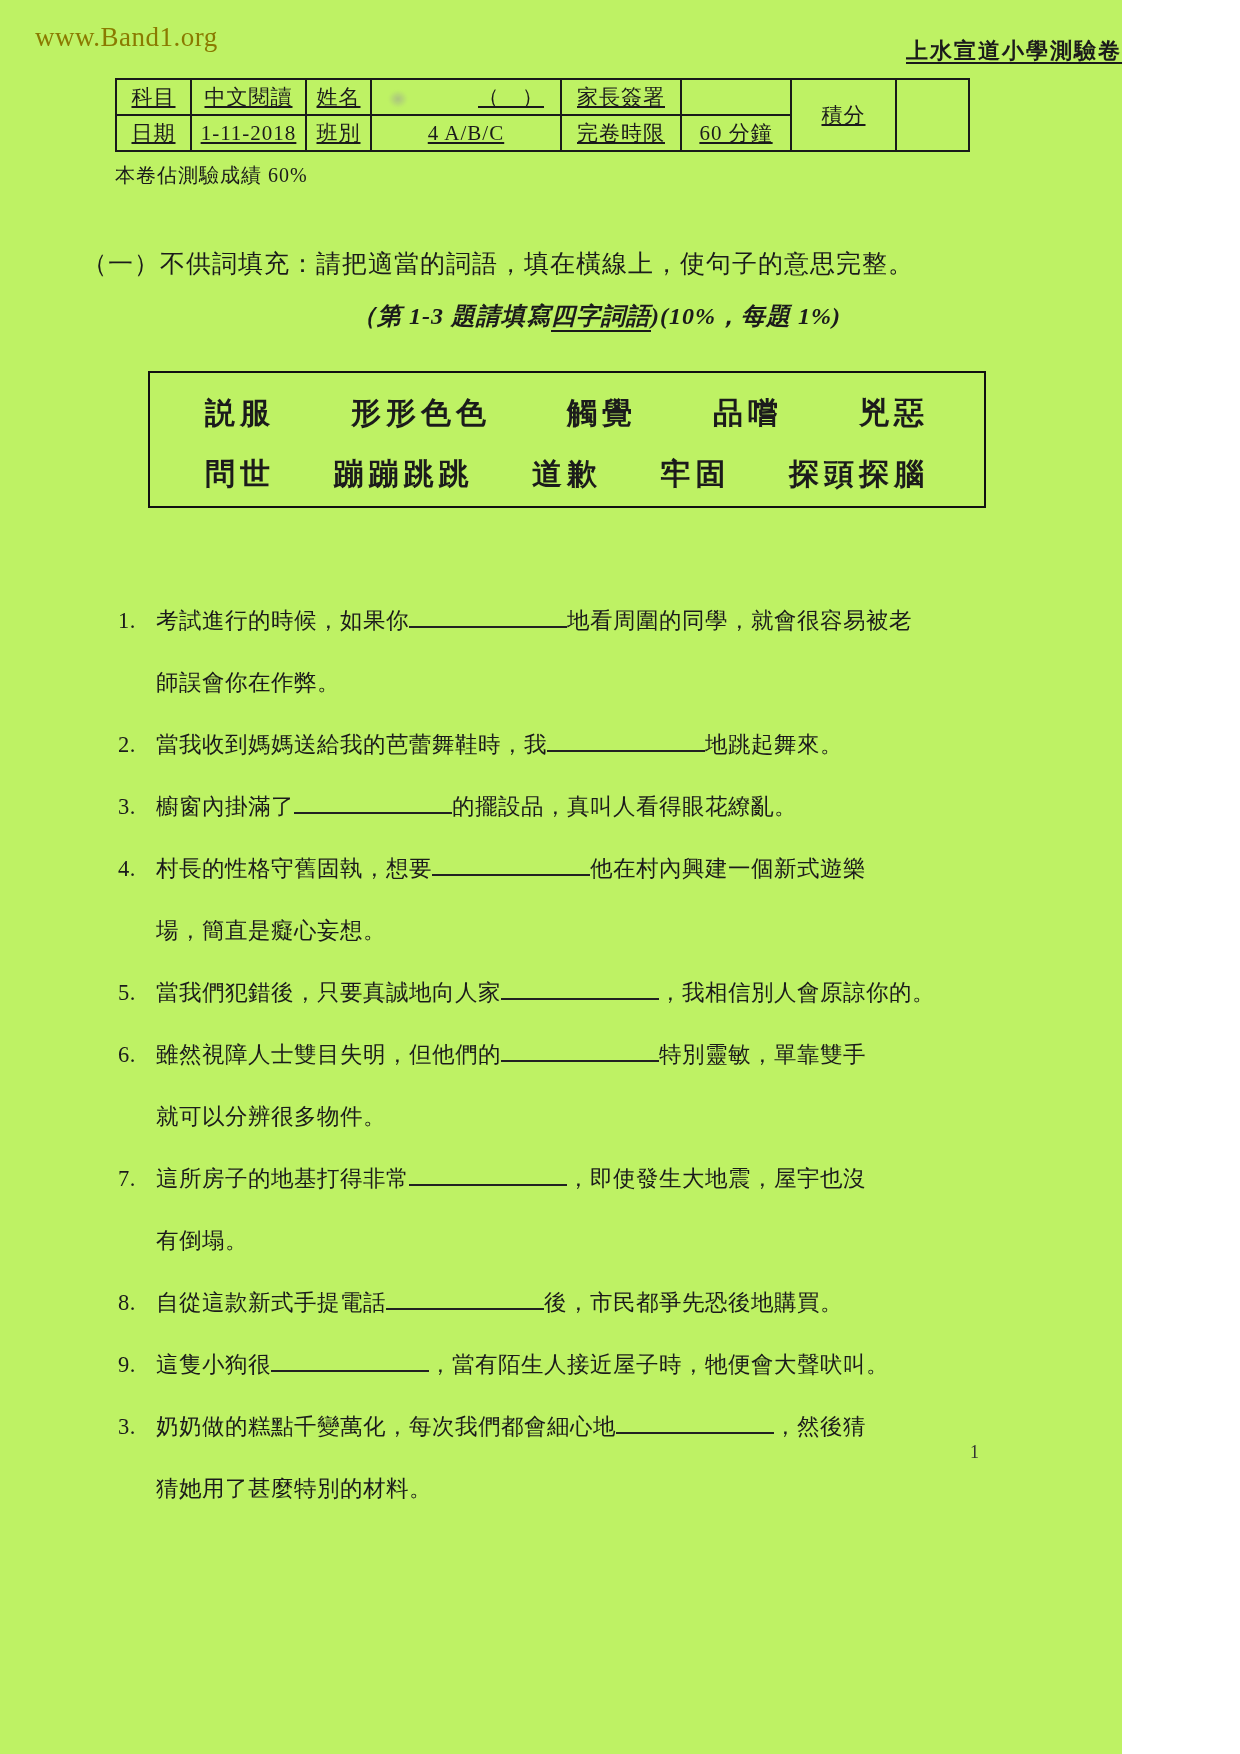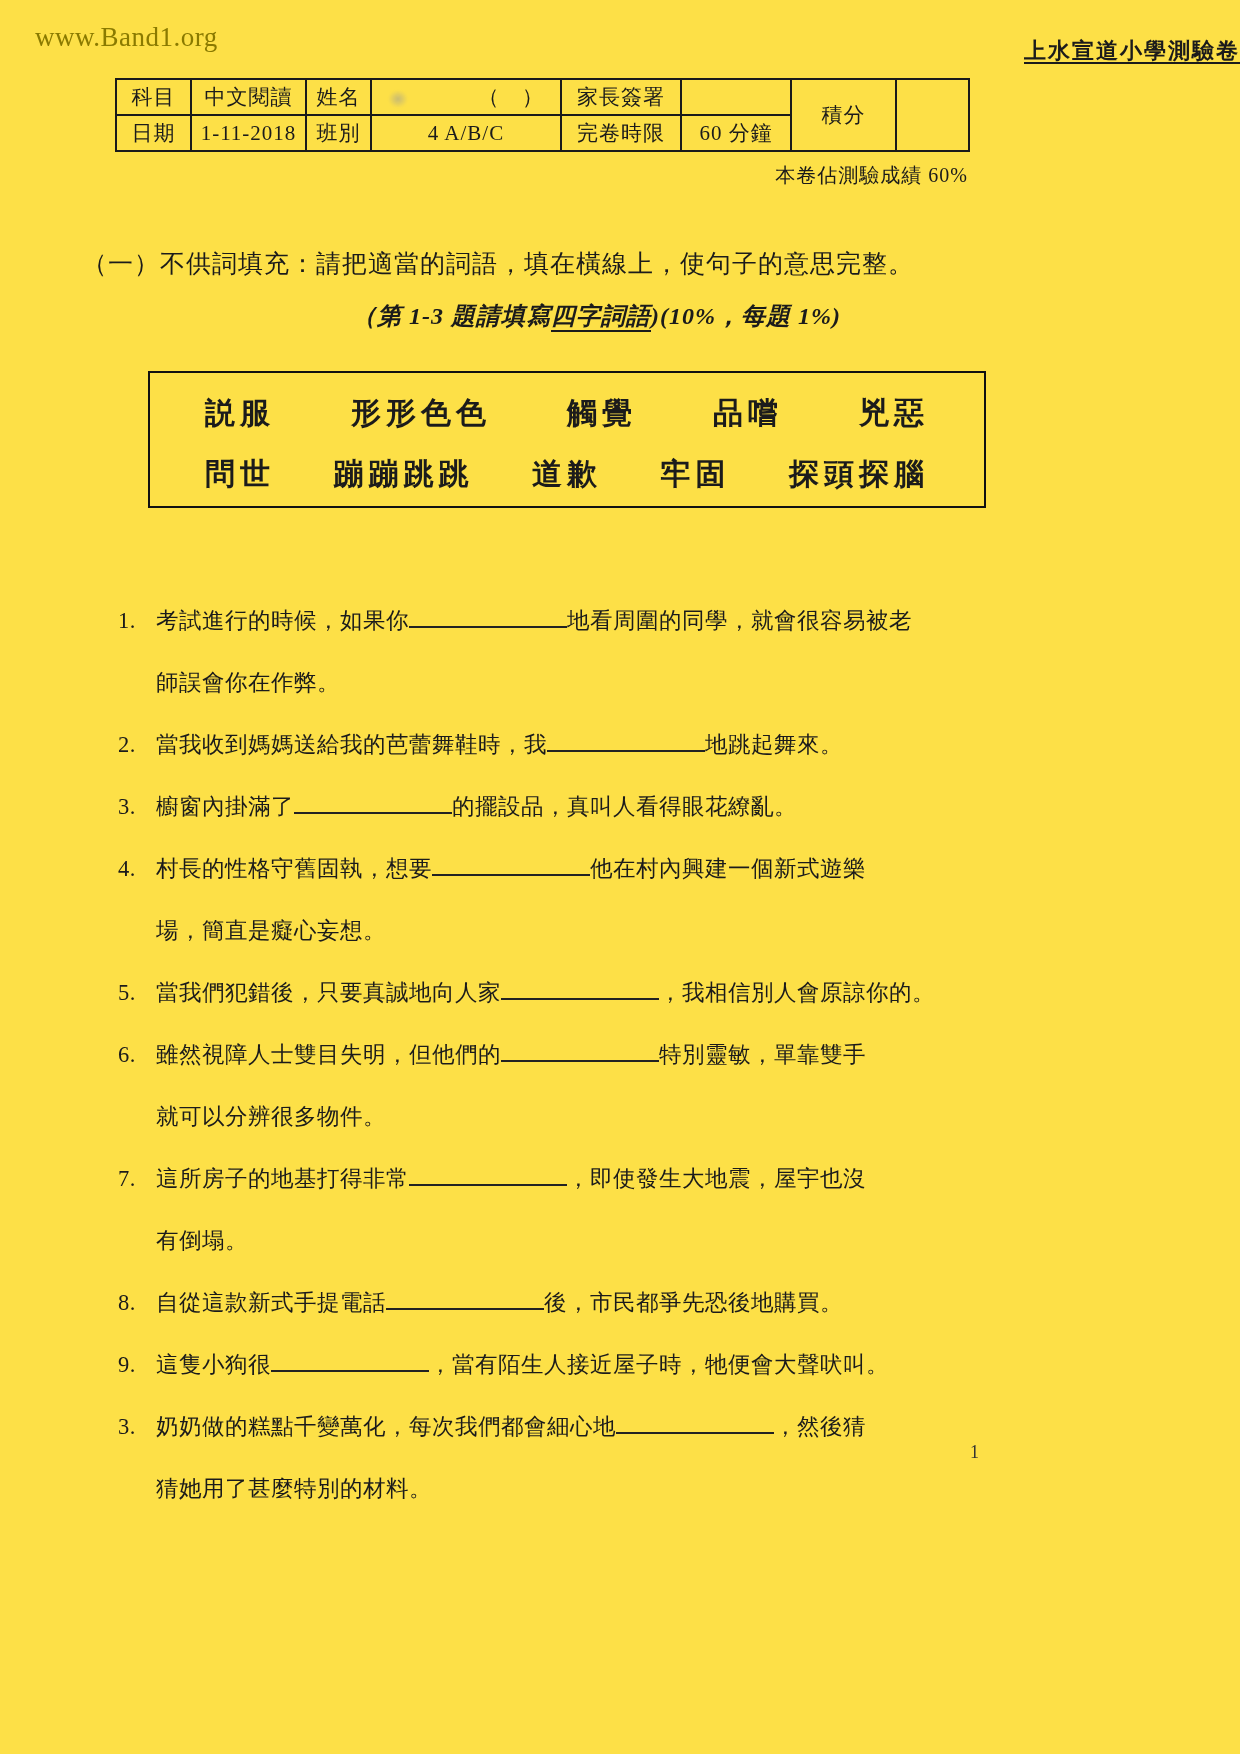--- a/index.html
+++ b/index.html
@@ -1,21 +1,21 @@
 <!DOCTYPE html>
 <html><head>
 <meta charset="utf-8">
 <style>
   * { margin: 0; padding: 0; box-sizing: border-box; }
   html, body { background: #ffffff; }
   .sheet {
     position: relative;
-    width: 1240px;
+    width: 1122px;
     height: 1754px;
-    background: #fde047;
+    background: #bef264;
     font-family: "Liberation Serif", "DejaVu Serif", serif;
     color: #1b1b1b;
     overflow: hidden;
   }
   .watermark {
     position: absolute;
     left: 35px;
     top: 22px;
     font-size: 27px;
     color: #8a7a00;
@@ -27,20 +27,21 @@
     font-size: 22px;
     font-weight: 600;
     letter-spacing: 2px;
     text-decoration: underline;
     text-underline-offset: 4px;
   }
   table.htable {
     border-collapse: collapse;
     margin: 12px 0 0 115px;
     table-layout: fixed;
+    text-decoration: underline;
   }
   table.htable td {
     border: 2px solid #1a1a1a;
     font-size: 21px;
     text-align: center;
     vertical-align: middle;
     height: 36px;
     padding: 2px 4px;
     letter-spacing: 1px;
   }
@@ -50,21 +51,20 @@
     width: 20px; height: 18px;
     background: radial-gradient(ellipse at center, #9a9a9a 0%, rgba(170,170,170,0) 70%);
     opacity: 0.55;
     filter: blur(1px);
     vertical-align: middle;
     margin-right: 70px;
   }
   .weight-note {
     width: 853px;
     margin: 10px 0 0 115px;
-    text-align: right;
     font-size: 20px;
     letter-spacing: 1px;
   }
   .instr1 {
     margin: 58px 0 0 82px;
     font-size: 25px;
     font-weight: 400;
     letter-spacing: 1px;
   }
   .instr2 {

